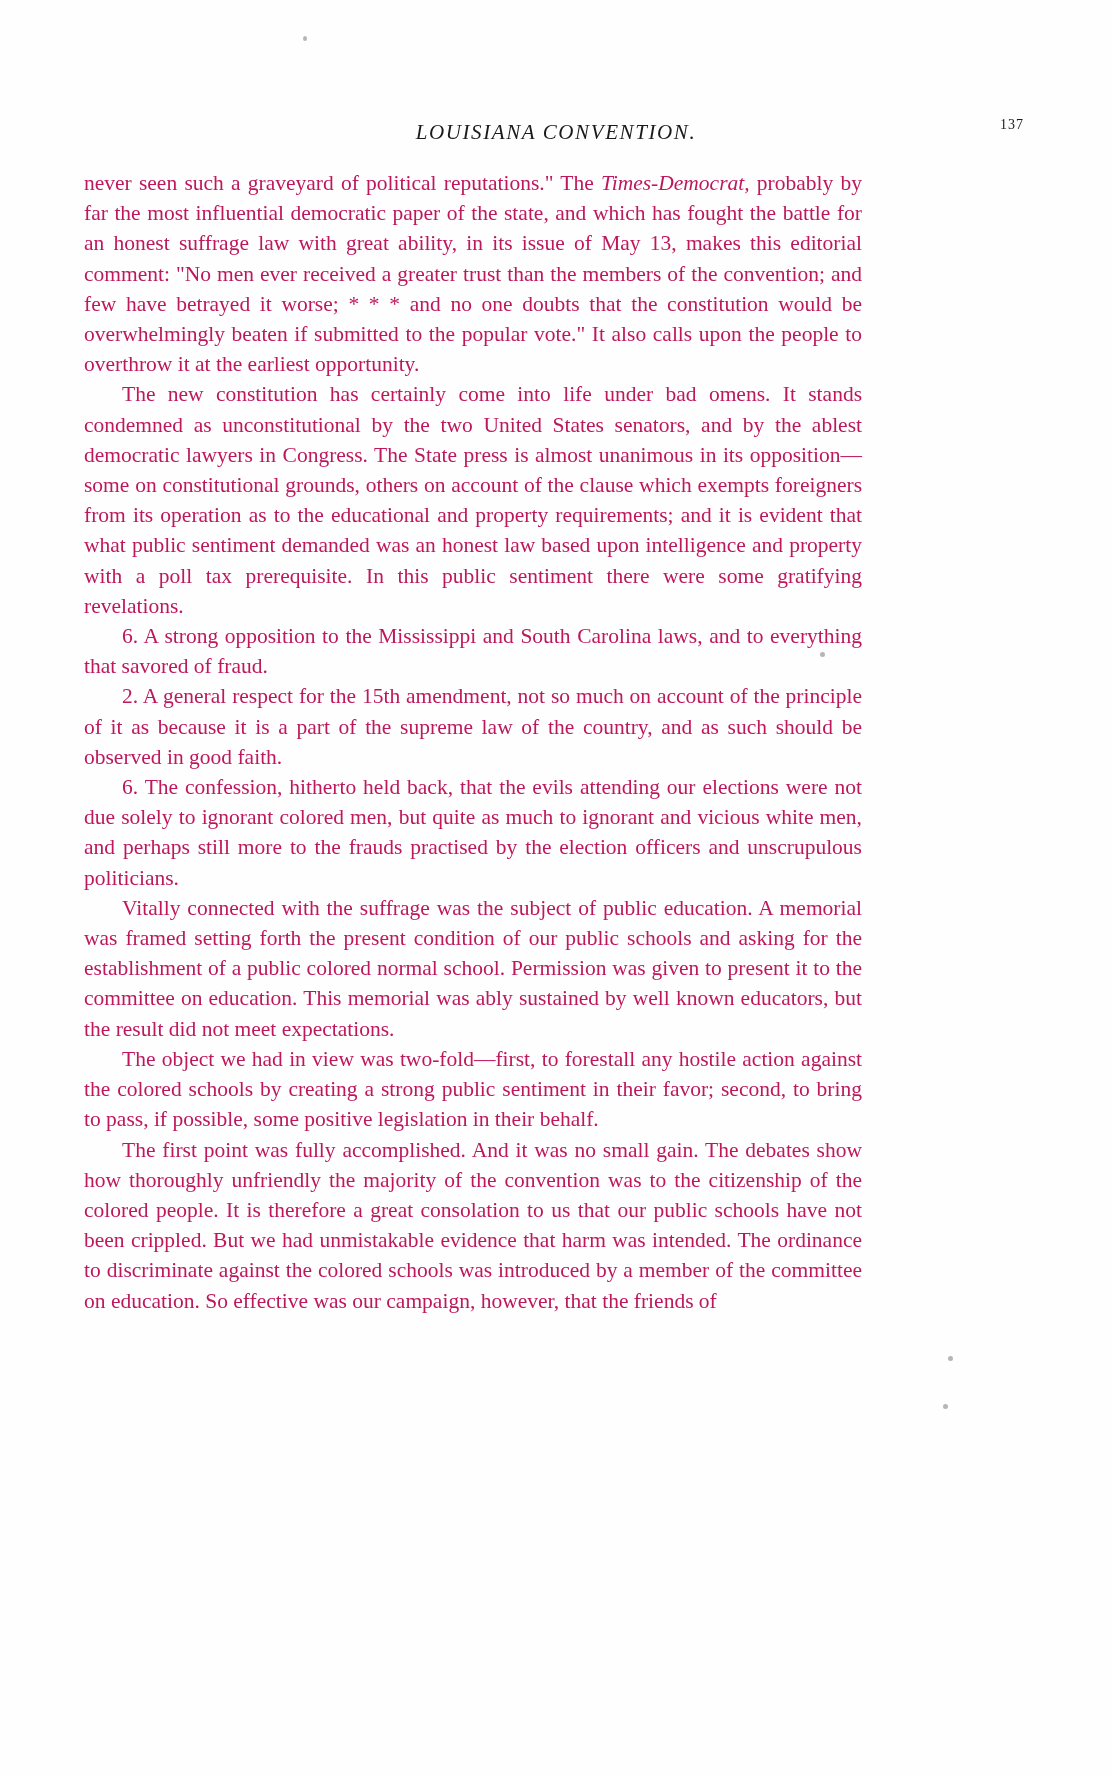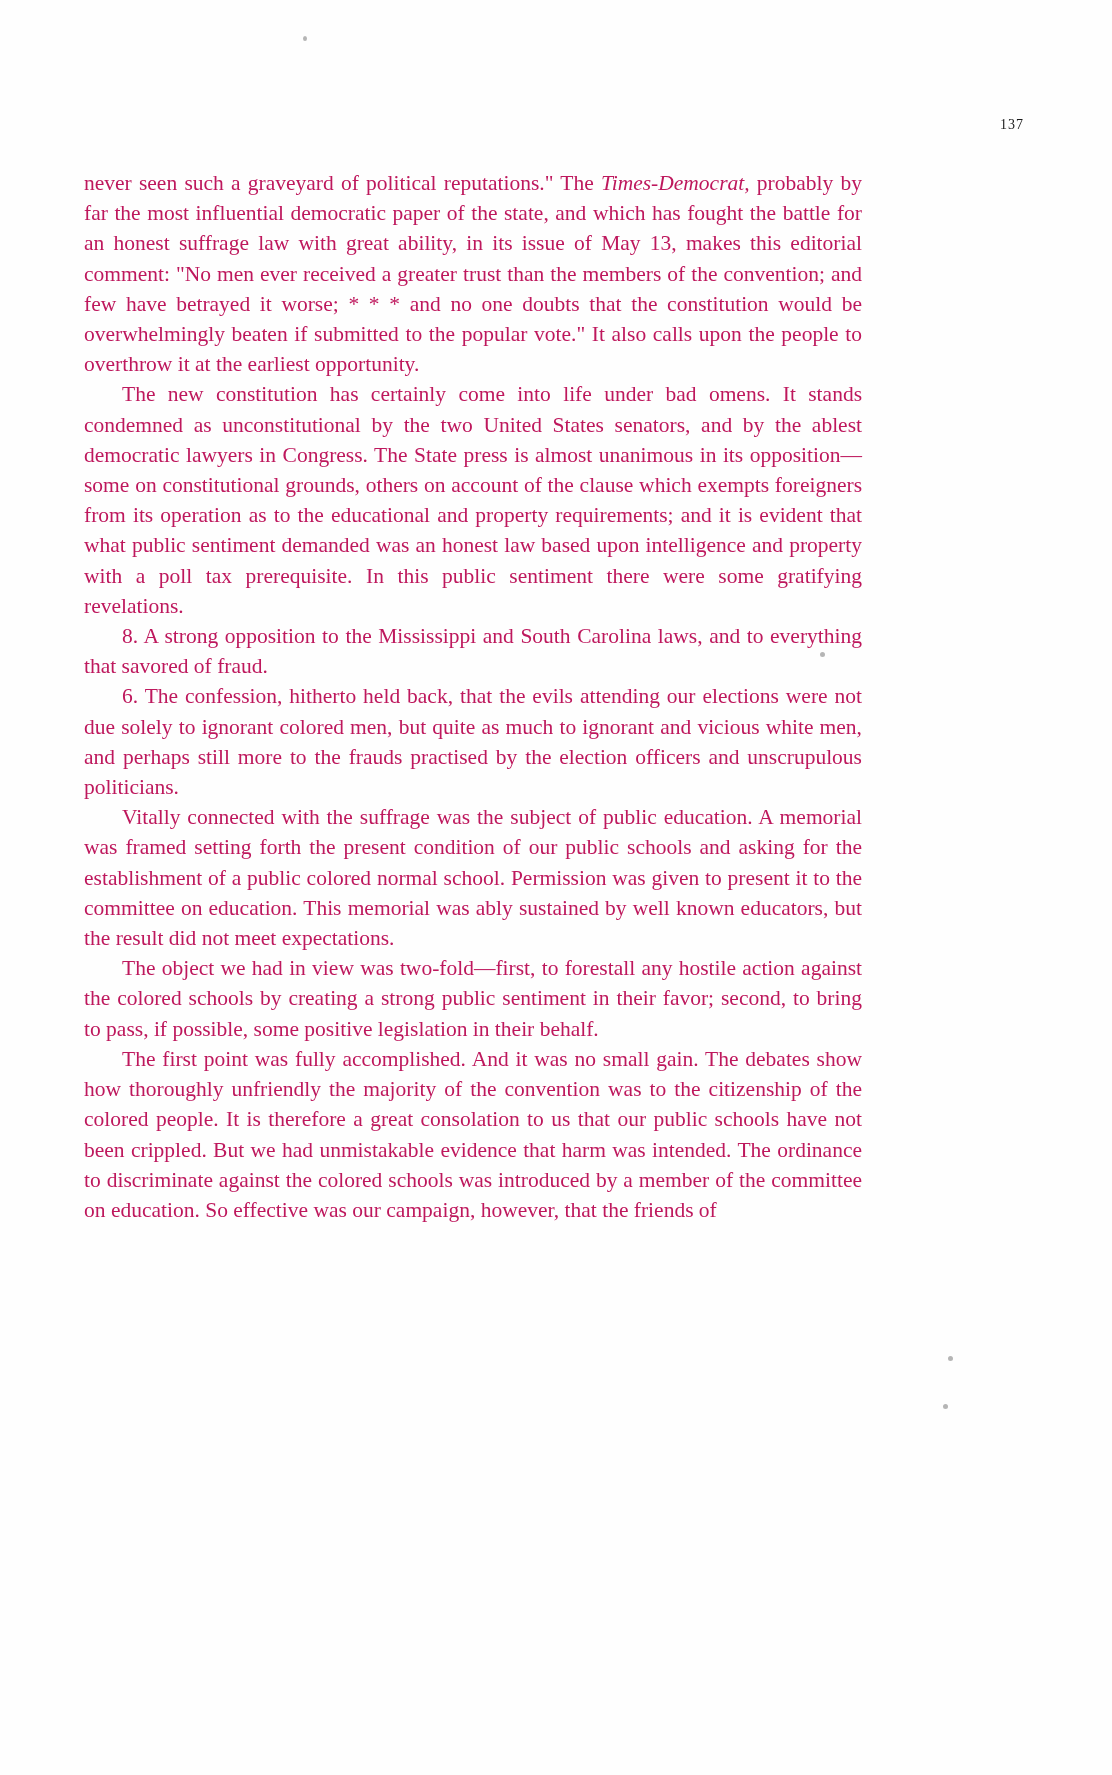--- a/index.html
+++ b/index.html
@@ -96,26 +96,28 @@
 </head>
 <body>
 
 <div class="page">
 
   <div class="speck speck-top"></div>
   <div class="speck speck-right-1"></div>
   <div class="speck speck-right-2"></div>
   <div class="speck speck-right-3"></div>
 
+  <div class="running-head">LOUISIANA CONVENTION.</div>
 
   <div class="folio">137</div>
 
   <div class="textblock">
     <p class="para"><span>never seen such a graveyard of political reputations." The </span><i>Times-Democrat,</i><span> probably by far the most influential democratic paper of the state, and which has fought the battle for an honest suffrage law with great ability, in its issue of May 13, makes this editorial comment: "No men ever received a greater trust than the members of the convention; and few have betrayed it worse; * * * and no one doubts that the constitution would be overwhelmingly beaten if submitted to the popular vote." It also calls upon the people to overthrow it at the earliest opportunity.</span></p>
     <p class="para indent"><span>The new constitution has certainly come into life under bad omens. It stands condemned as unconstitutional by the two United States senators, and by the ablest democratic lawyers in Congress. The State press is almost unanimous in its opposition—some on constitutional grounds, others on account of the clause which exempts foreigners from its operation as to the educational and property requirements; and it is evident that what public sentiment demanded was an honest law based upon intelligence and property with a poll tax prerequisite. In this public sentiment there were some gratifying revelations.</span></p>
-    <p class="para num-indent"><span>8. A strong opposition to the Mississippi and South Carolina laws, and to everything that savored of fraud.</span></p>
+    <p class="para num-indent"><span>6. A strong opposition to the Mississippi and South Carolina laws, and to everything that savored of fraud.</span></p>
+    <p class="para num-indent"><span>2. A general respect for the 15th amendment, not so much on account of the principle of it as because it is a part of the supreme law of the country, and as such should be observed in good faith.</span></p>
     <p class="para num-indent"><span>6. The confession, hitherto held back, that the evils attending our elections were not due solely to ignorant colored men, but quite as much to ignorant and vicious white men, and perhaps still more to the frauds practised by the election officers and unscrupulous politicians.</span></p>
     <p class="para indent"><span>Vitally connected with the suffrage was the subject of public education. A memorial was framed setting forth the present condition of our public schools and asking for the establishment of a public colored normal school. Permission was given to present it to the committee on education. This memorial was ably sustained by well known educators, but the result did not meet expectations.</span></p>
     <p class="para indent"><span>The object we had in view was two-fold—first, to forestall any hostile action against the colored schools by creating a strong public sentiment in their favor; second, to bring to pass, if possible, some positive legislation in their behalf.</span></p>
     <p class="para indent"><span>The first point was fully accomplished. And it was no small gain. The debates show how thoroughly unfriendly the majority of the convention was to the citizenship of the colored people. It is therefore a great consolation to us that our public schools have not been crippled. But we had unmistakable evidence that harm was intended. The ordinance to discriminate against the colored schools was introduced by a member of the committee on education. So effective was our campaign, however, that the friends of</span></p>
   </div>
 
 </div>
 
 </body></html>

